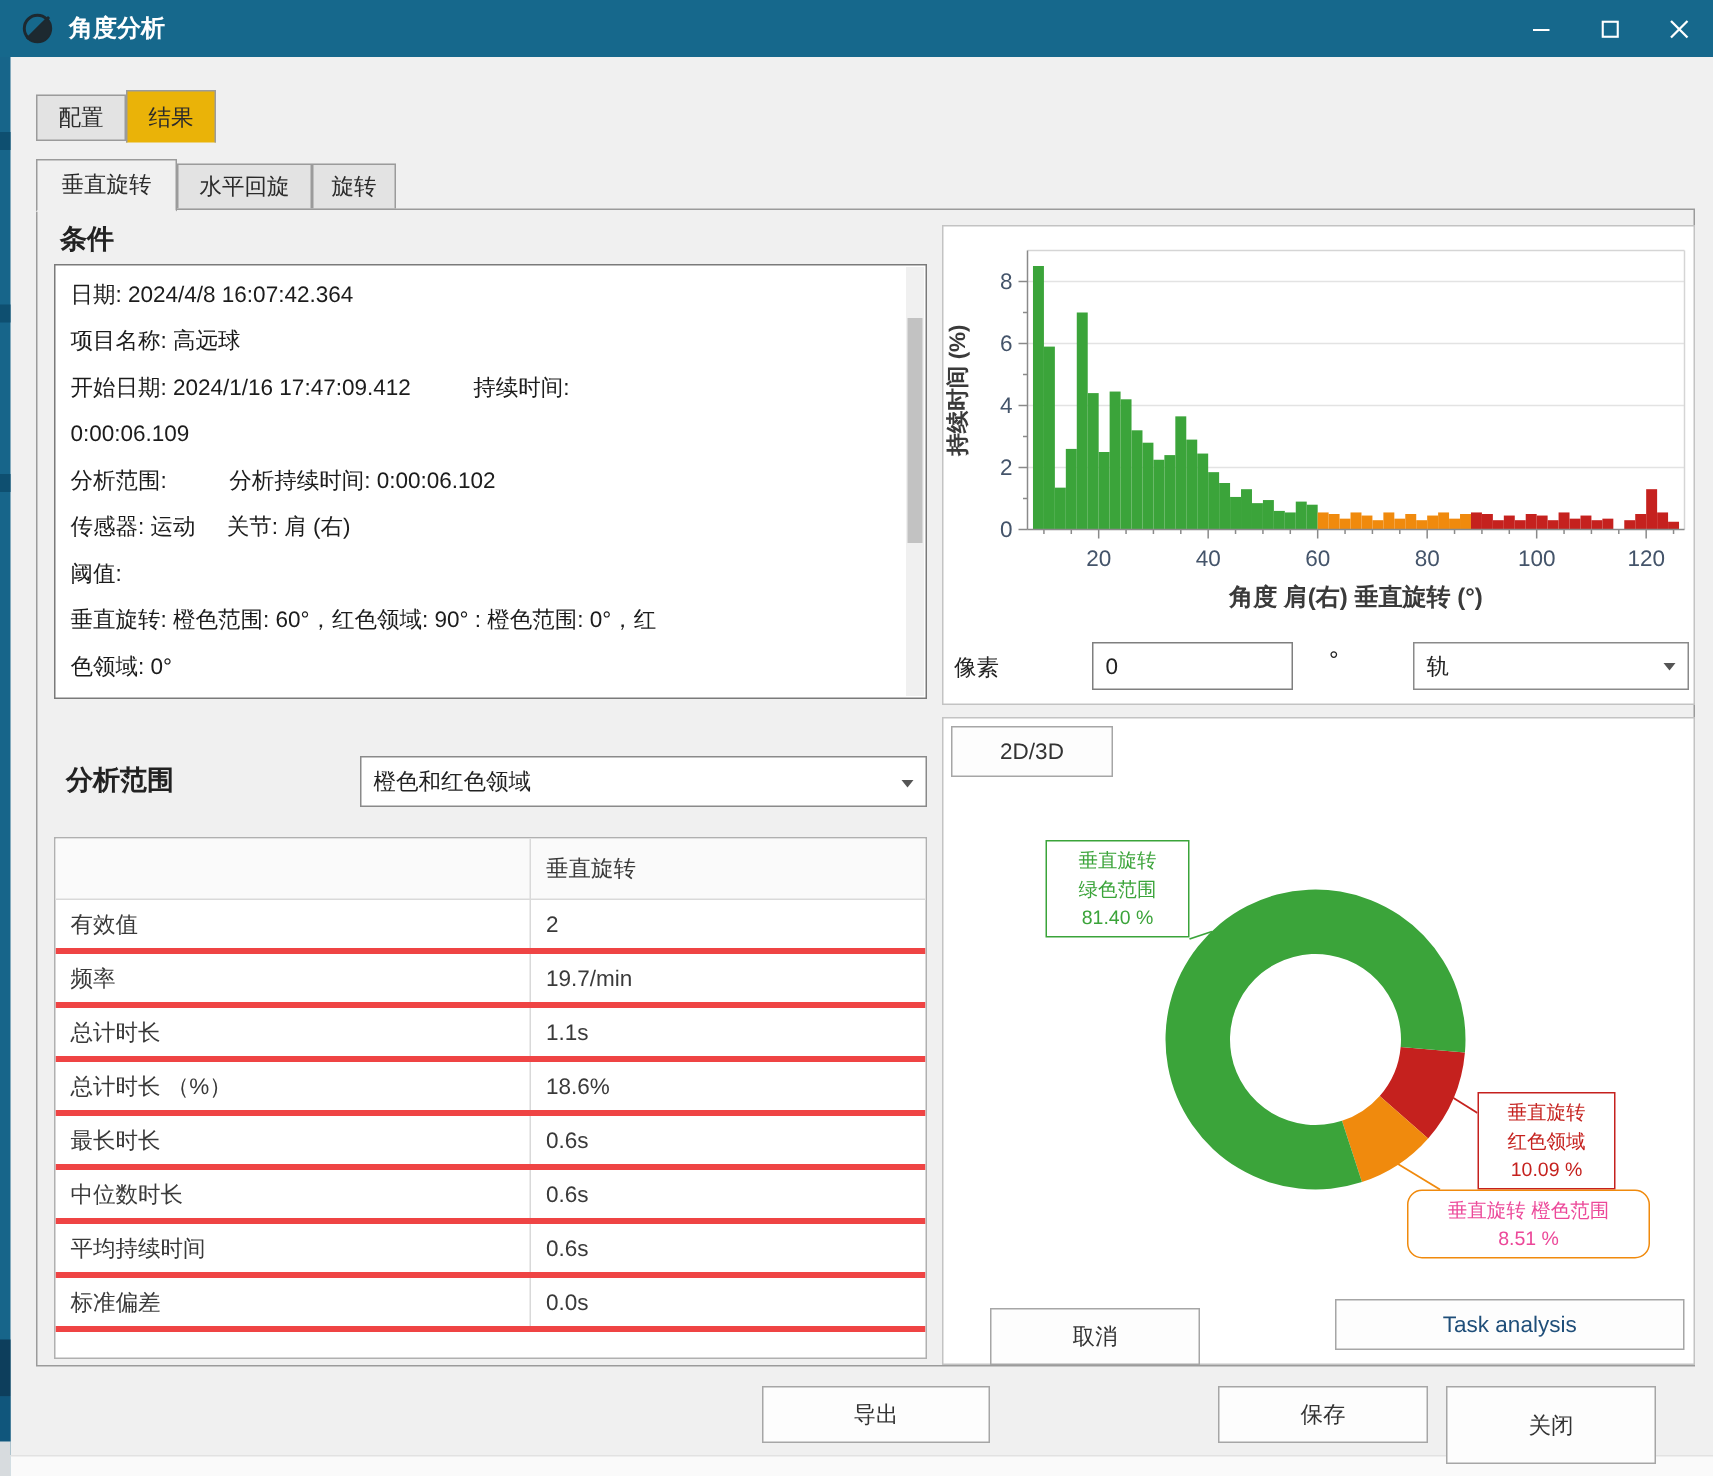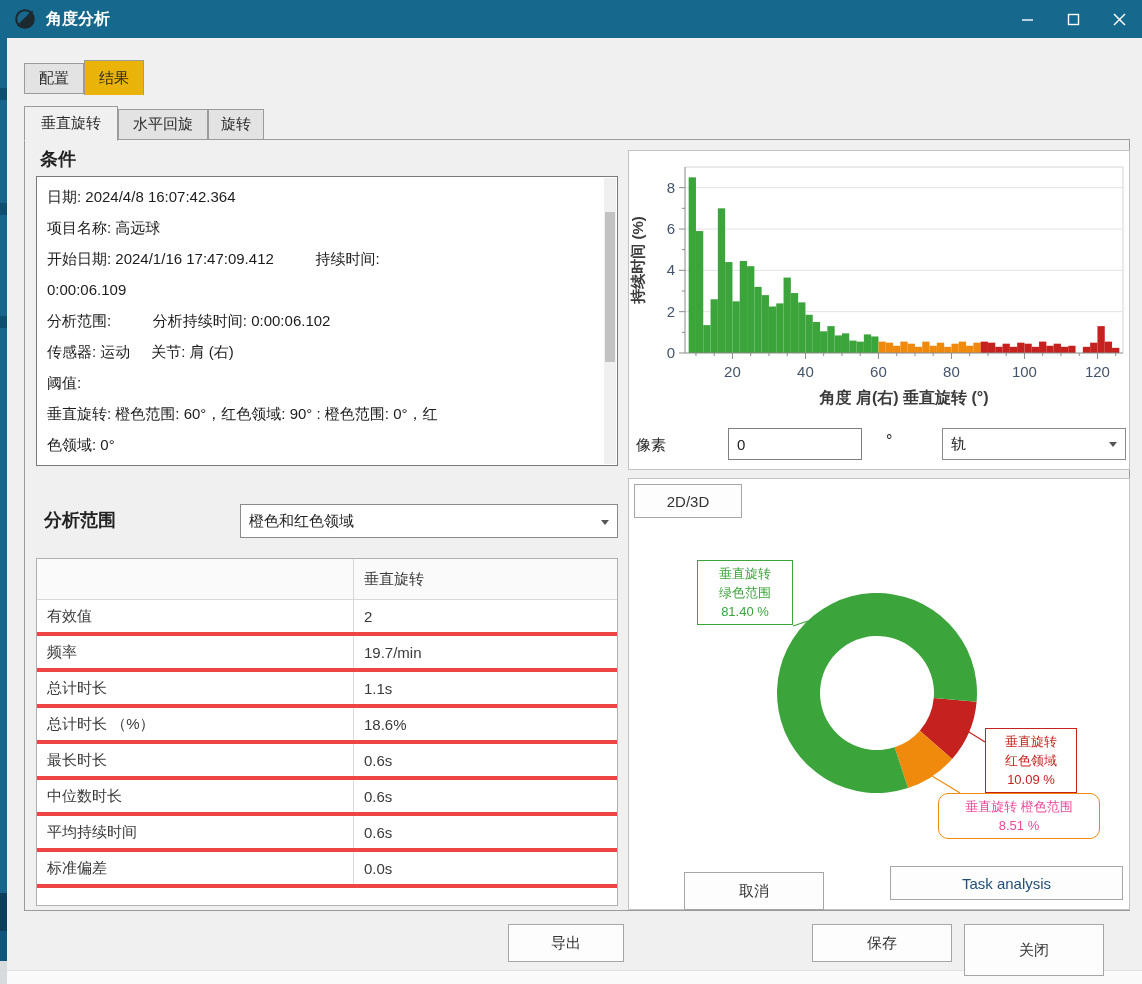--- a/index.html
+++ b/index.html
@@ -337,24 +337,24 @@
 </div>
 <div class="donut-label dl-orange" style="left:938px;top:793px;width:162px;">
   <div>垂直旋转 橙色范围</div>
   <div>8.51 %</div>
 </div>
 
 <div class="abs btn task-btn" style="left:890px;top:866px;width:233px;height:34px;">
   <span>Task analysis</span>
 </div>
 
-<div class="abs btn" style="left:508px;top:924px;width:116px;height:38px;">
+<div class="abs btn" style="left:508px;top:924px;width:152px;height:38px;">
   <span>导出</span>
 </div>
-<div class="abs btn" style="left:660px;top:872px;width:140px;height:38px;margin-left:24px;">
+<div class="abs btn" style="left:660px;top:872px;width:140px;height:38px;">
   <span>取消</span>
 </div>
 <div class="abs btn" style="left:812px;top:924px;width:140px;height:38px;">
   <span>保存</span>
 </div>
 <div class="abs btn" style="left:964px;top:924px;width:140px;height:52px;">
   <span>关闭</span>
 </div>
 
 <div class="abs bottom-strip"></div>

